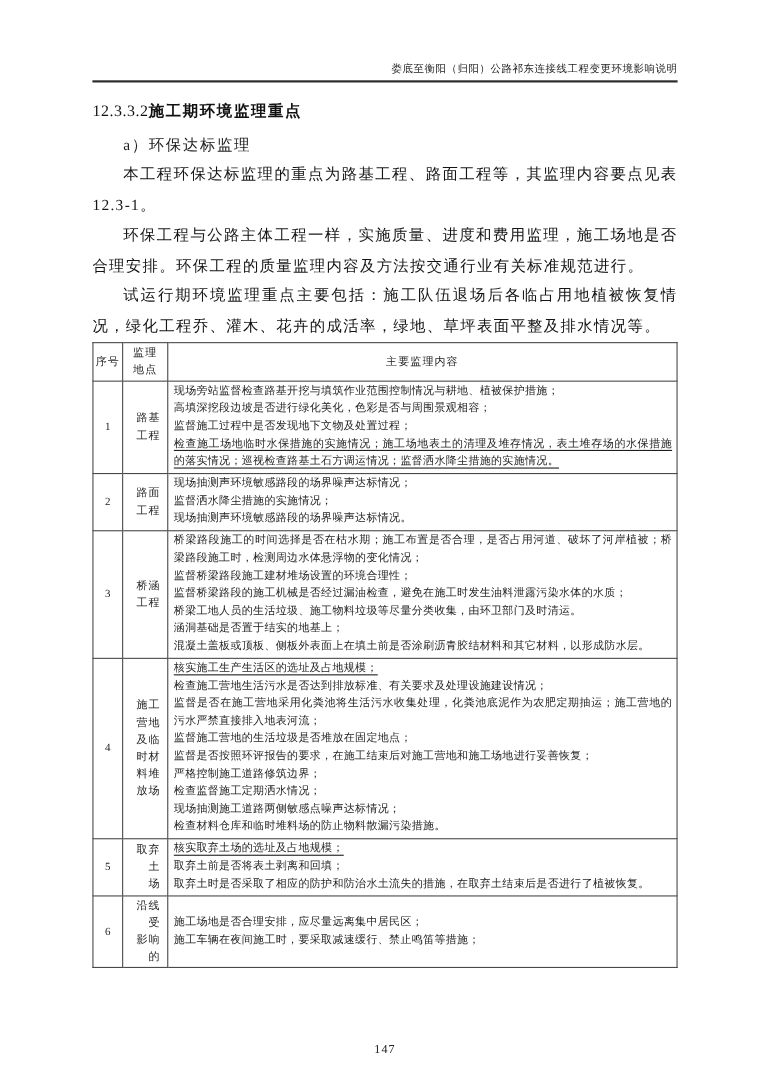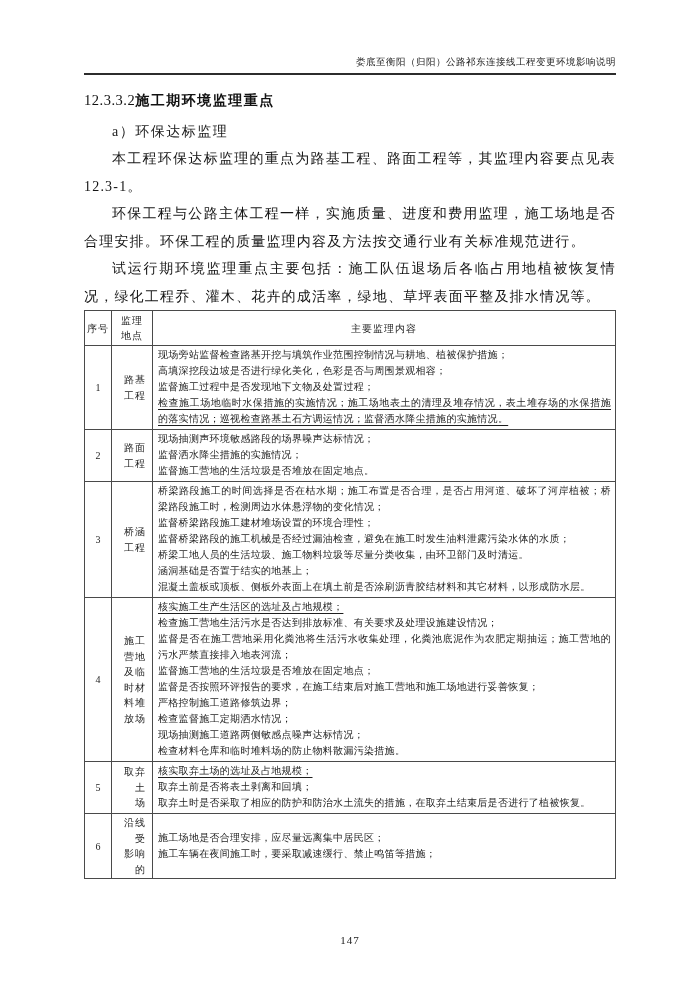--- a/index.html
+++ b/index.html
@@ -97,21 +97,21 @@
     white-space: pre-line;
     letter-spacing: 1px;
   }
   td.cnt { padding: 1px 4px 2px 5px; vertical-align: top; }
   .tline { line-height: 16px; letter-spacing: 0.3px; text-align: justify; }
   .tline.u { text-decoration: underline; text-underline-offset: 2.5px; }
 
   .page-footer {
     position: absolute;
     left: 0;
-    bottom: 44px;
+    bottom: 30px;
     width: 100%;
     text-align: center;
     font-size: 11px;
     letter-spacing: 1px;
     color: #222;
   }
 </style>
 </head>
 <body>
 
@@ -163,21 +163,21 @@
               <div class="tline u">检查施工场地临时水保措施的实施情况；施工场地表土的清理及堆存情况，表土堆存场的水保措施的落实情况；巡视检查路基土石方调运情况；监督洒水降尘措施的实施情况。</div>
             </td>
           </tr>
           <tr>
             <td class="seq">2</td>
             <td class="loc">路面
 工程</td>
             <td class="cnt">
               <div class="tline">现场抽测声环境敏感路段的场界噪声达标情况；</div>
               <div class="tline">监督洒水降尘措施的实施情况；</div>
-              <div class="tline">监督施工营地的生活垃圾是否堆放在固定地点。</div>
+              <div class="tline">现场抽测声环境敏感路段的场界噪声达标情况。</div>
             </td>
           </tr>
           <tr>
             <td class="seq">3</td>
             <td class="loc">桥涵
 工程</td>
             <td class="cnt">
               <div class="tline">桥梁路段施工的时间选择是否在枯水期；施工布置是否合理，是否占用河道、破坏了河岸植被；桥梁路段施工时，检测周边水体悬浮物的变化情况；</div>
               <div class="tline">监督桥梁路段施工建材堆场设置的环境合理性；</div>
               <div class="tline">监督桥梁路段的施工机械是否经过漏油检查，避免在施工时发生油料泄露污染水体的水质；</div>

